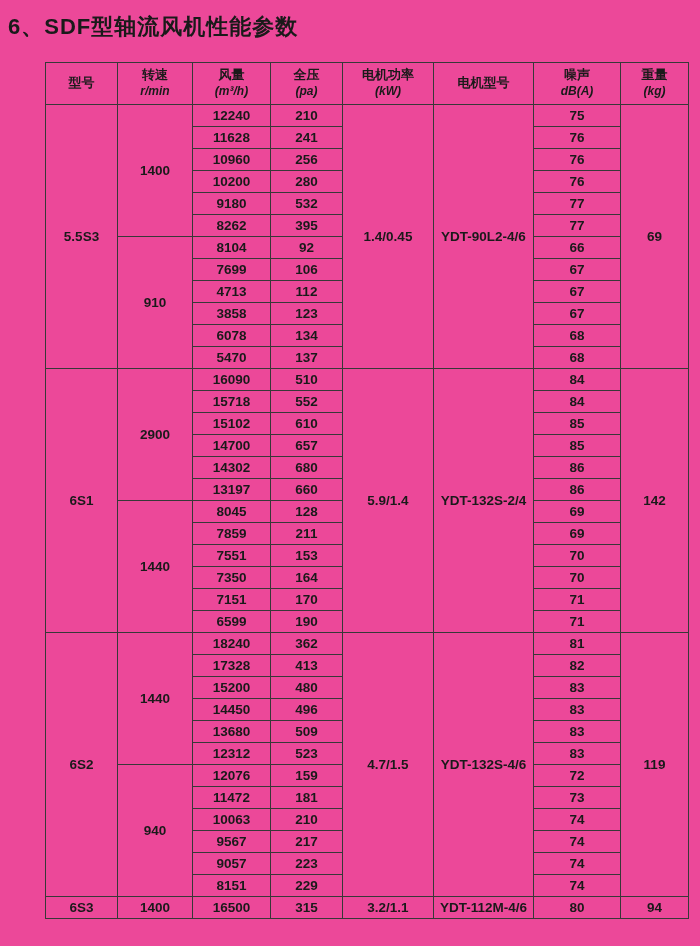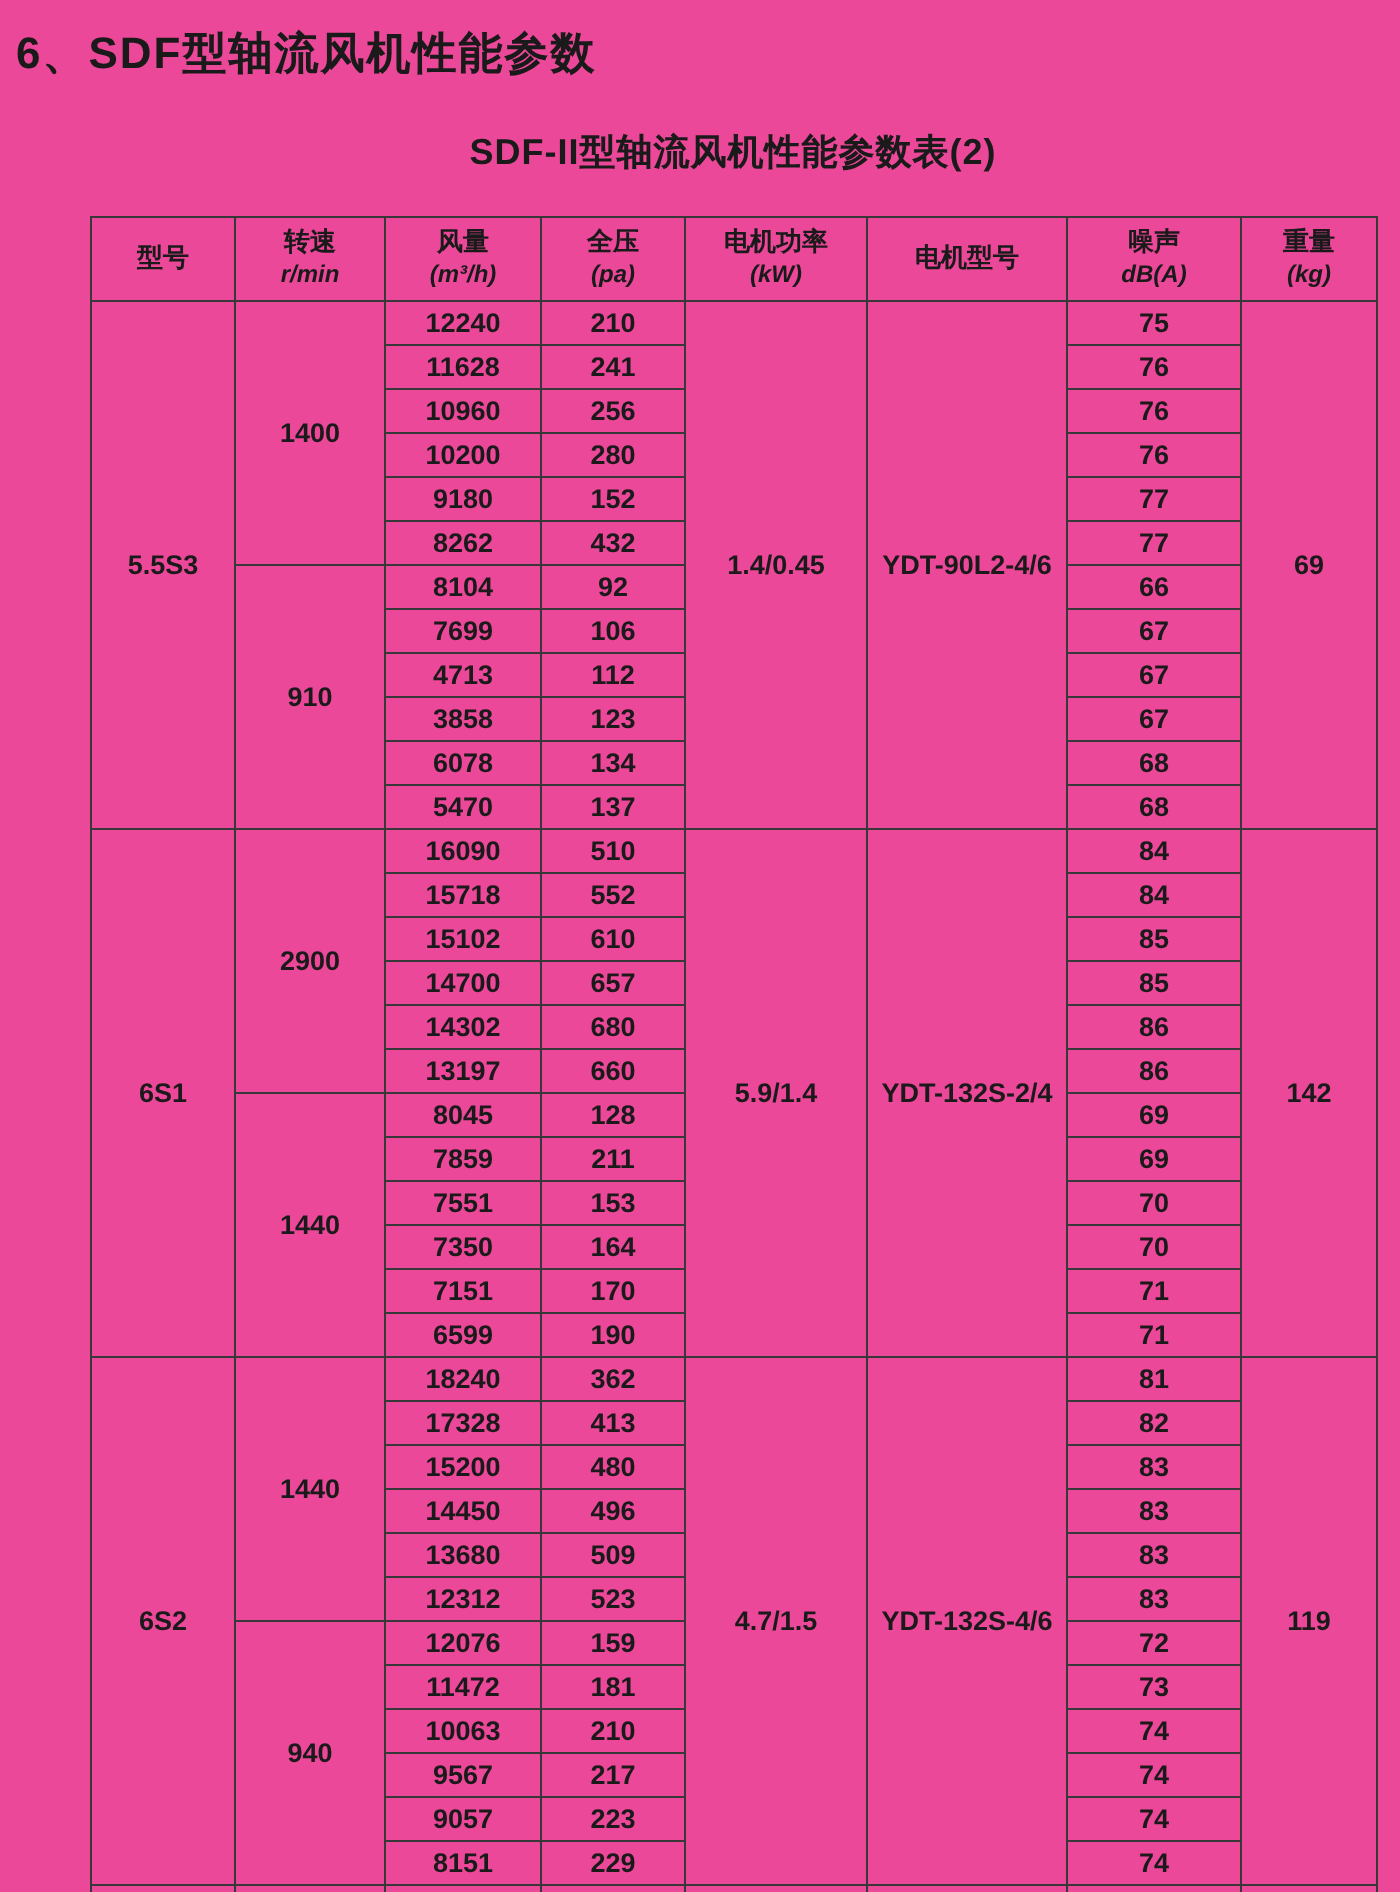--- a/index.html
+++ b/index.html
@@ -68,23 +68,20 @@
     line-height: 1;
   }
 </style>
 </head>
 <body>
 
 <div class="page">
 
   <h1 class="page-title">6、SDF型轴流风机性能参数</h1>
 
-  <div class="subtitle-wrap">
-    <h2 class="table-subtitle">SDF-II型轴流风机性能参数表(2)</h2>
-  </div>
 
   <div class="table-wrap">
     <table class="perf">
       <colgroup>
         <col style="width:72px">
           <col style="width:75px">
           <col style="width:78px">
           <col style="width:72px">
         <col style="width:91px">
           <col style="width:100px">
@@ -148,26 +145,26 @@
             <td>256</td>
             <td>76</td>
           </tr>
           <tr>
             <td>10200</td>
             <td>280</td>
             <td>76</td>
           </tr>
           <tr>
             <td>9180</td>
-            <td>152</td>
+            <td>532</td>
             <td>77</td>
           </tr>
           <tr>
             <td>8262</td>
-            <td>432</td>
+            <td>395</td>
             <td>77</td>
           </tr>
           <tr>
             <td rowspan="6">910</td>
             <td>8104</td>
             <td>92</td>
             <td>66</td>
           </tr>
           <tr>
             <td>7699</td>

